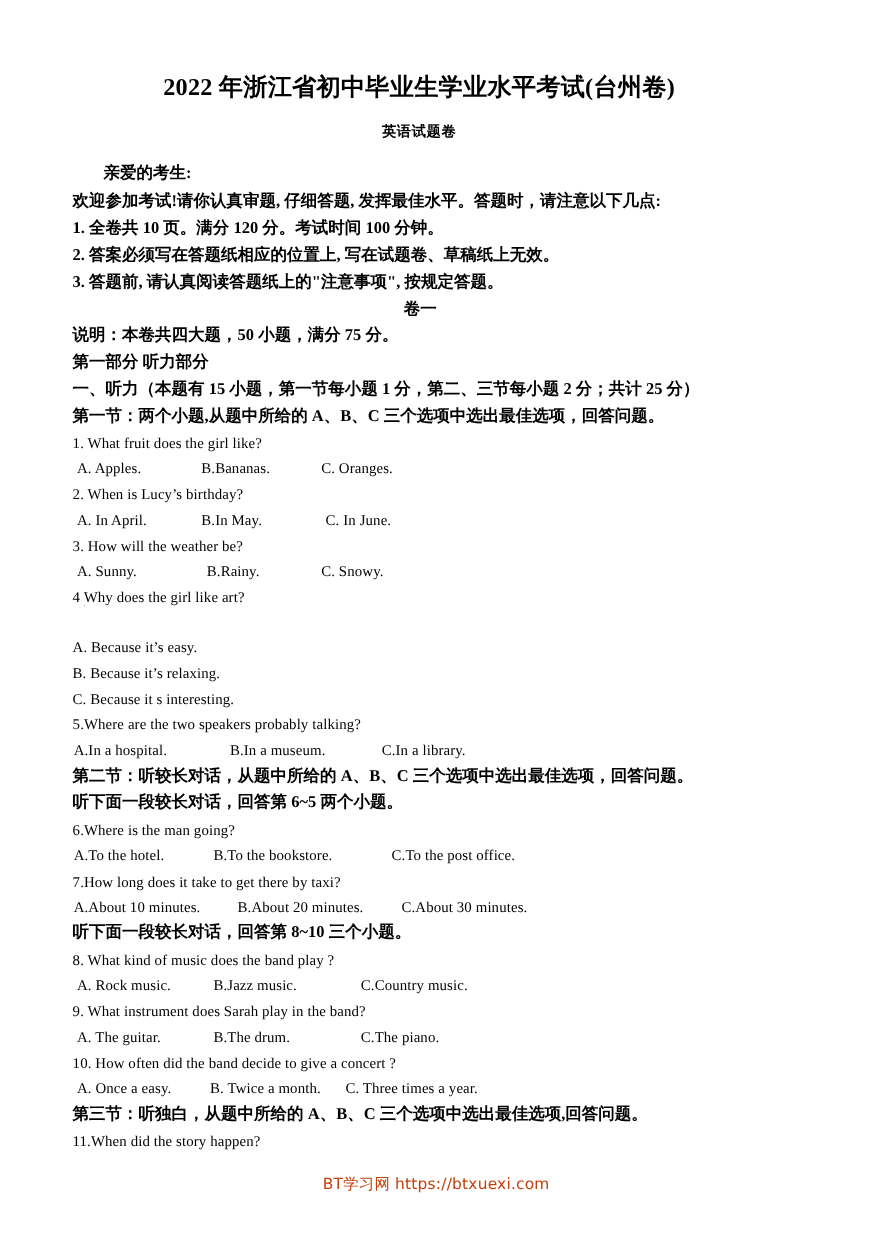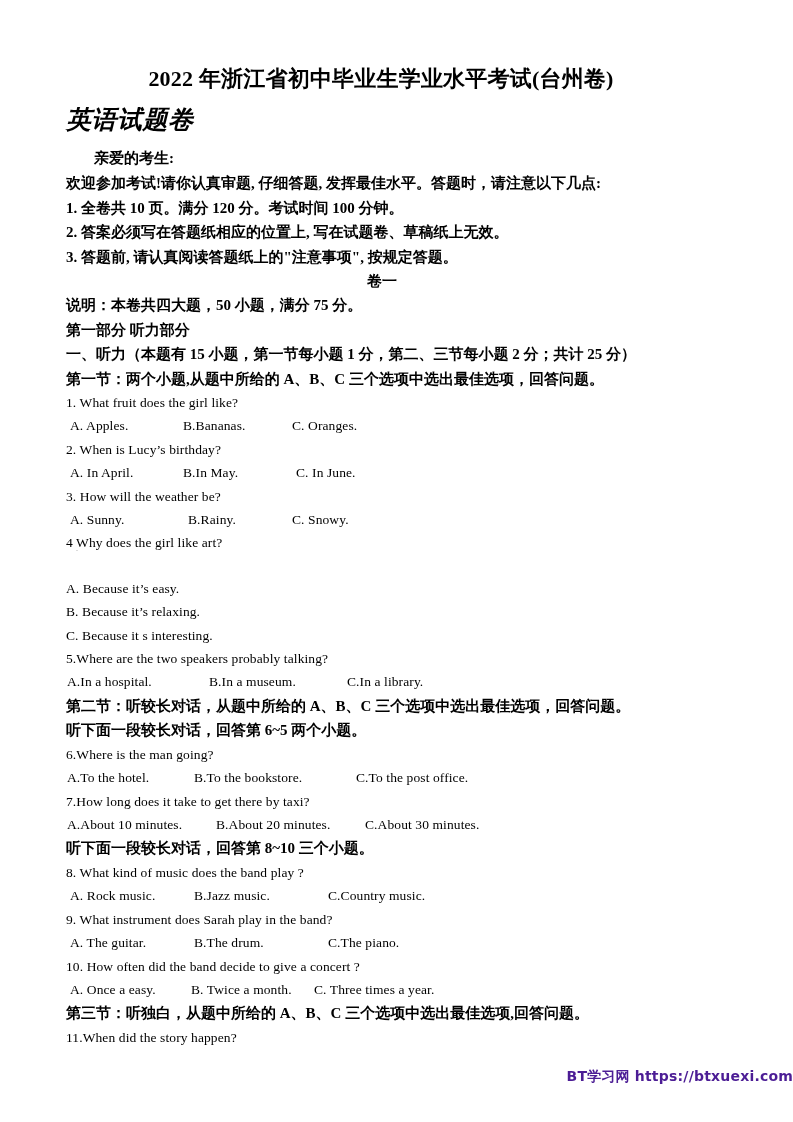--- a/index.html
+++ b/index.html
@@ -35,26 +35,26 @@
   .title-main {
     text-align: center;
     font-family: "Liberation Serif", "DejaVu Serif", serif;
     font-weight: bold;
     font-size: 22px;
     line-height: 34px;
     letter-spacing: 0.2px;
     white-space: nowrap;
   }
   .title-sub {
-    font-weight: bold;
-    font-size: 25px;
+    text-align: center;
+    font-weight: bold;
+    font-size: 13px;
     line-height: 32px;
     margin-top: 8px;
     letter-spacing: 0.5px;
-    font-style: italic;
   }
 
   
   .cn-bold {
     font-weight: bold;
     font-size: 15px;
     line-height: 24.5px;
     white-space: nowrap;
   }
   .intro-head {
@@ -105,26 +105,25 @@
     line-height: 8px;
   }
   .q4wrap { position: relative; }
 
   
   .footer {
     position: absolute;
     left: 0;
     top: 1068px;
     width: 793px;
-    text-align: right;
-    color: #4c1d95;
+    text-align: center;
+    color: #c2410c;
     font-family: "DejaVu Sans", "Liberation Sans", sans-serif;
     font-size: 14px;
     letter-spacing: 0.2px;
-    font-weight: bold;
   }
 </style>
 </head>
 <body>
 
 <div class="page">
   <div class="content">
 
     <div class="title-main">2022 年浙江省初中毕业生学业水平考试(台州卷)</div>
     <div class="title-sub">英语试题卷</div>

